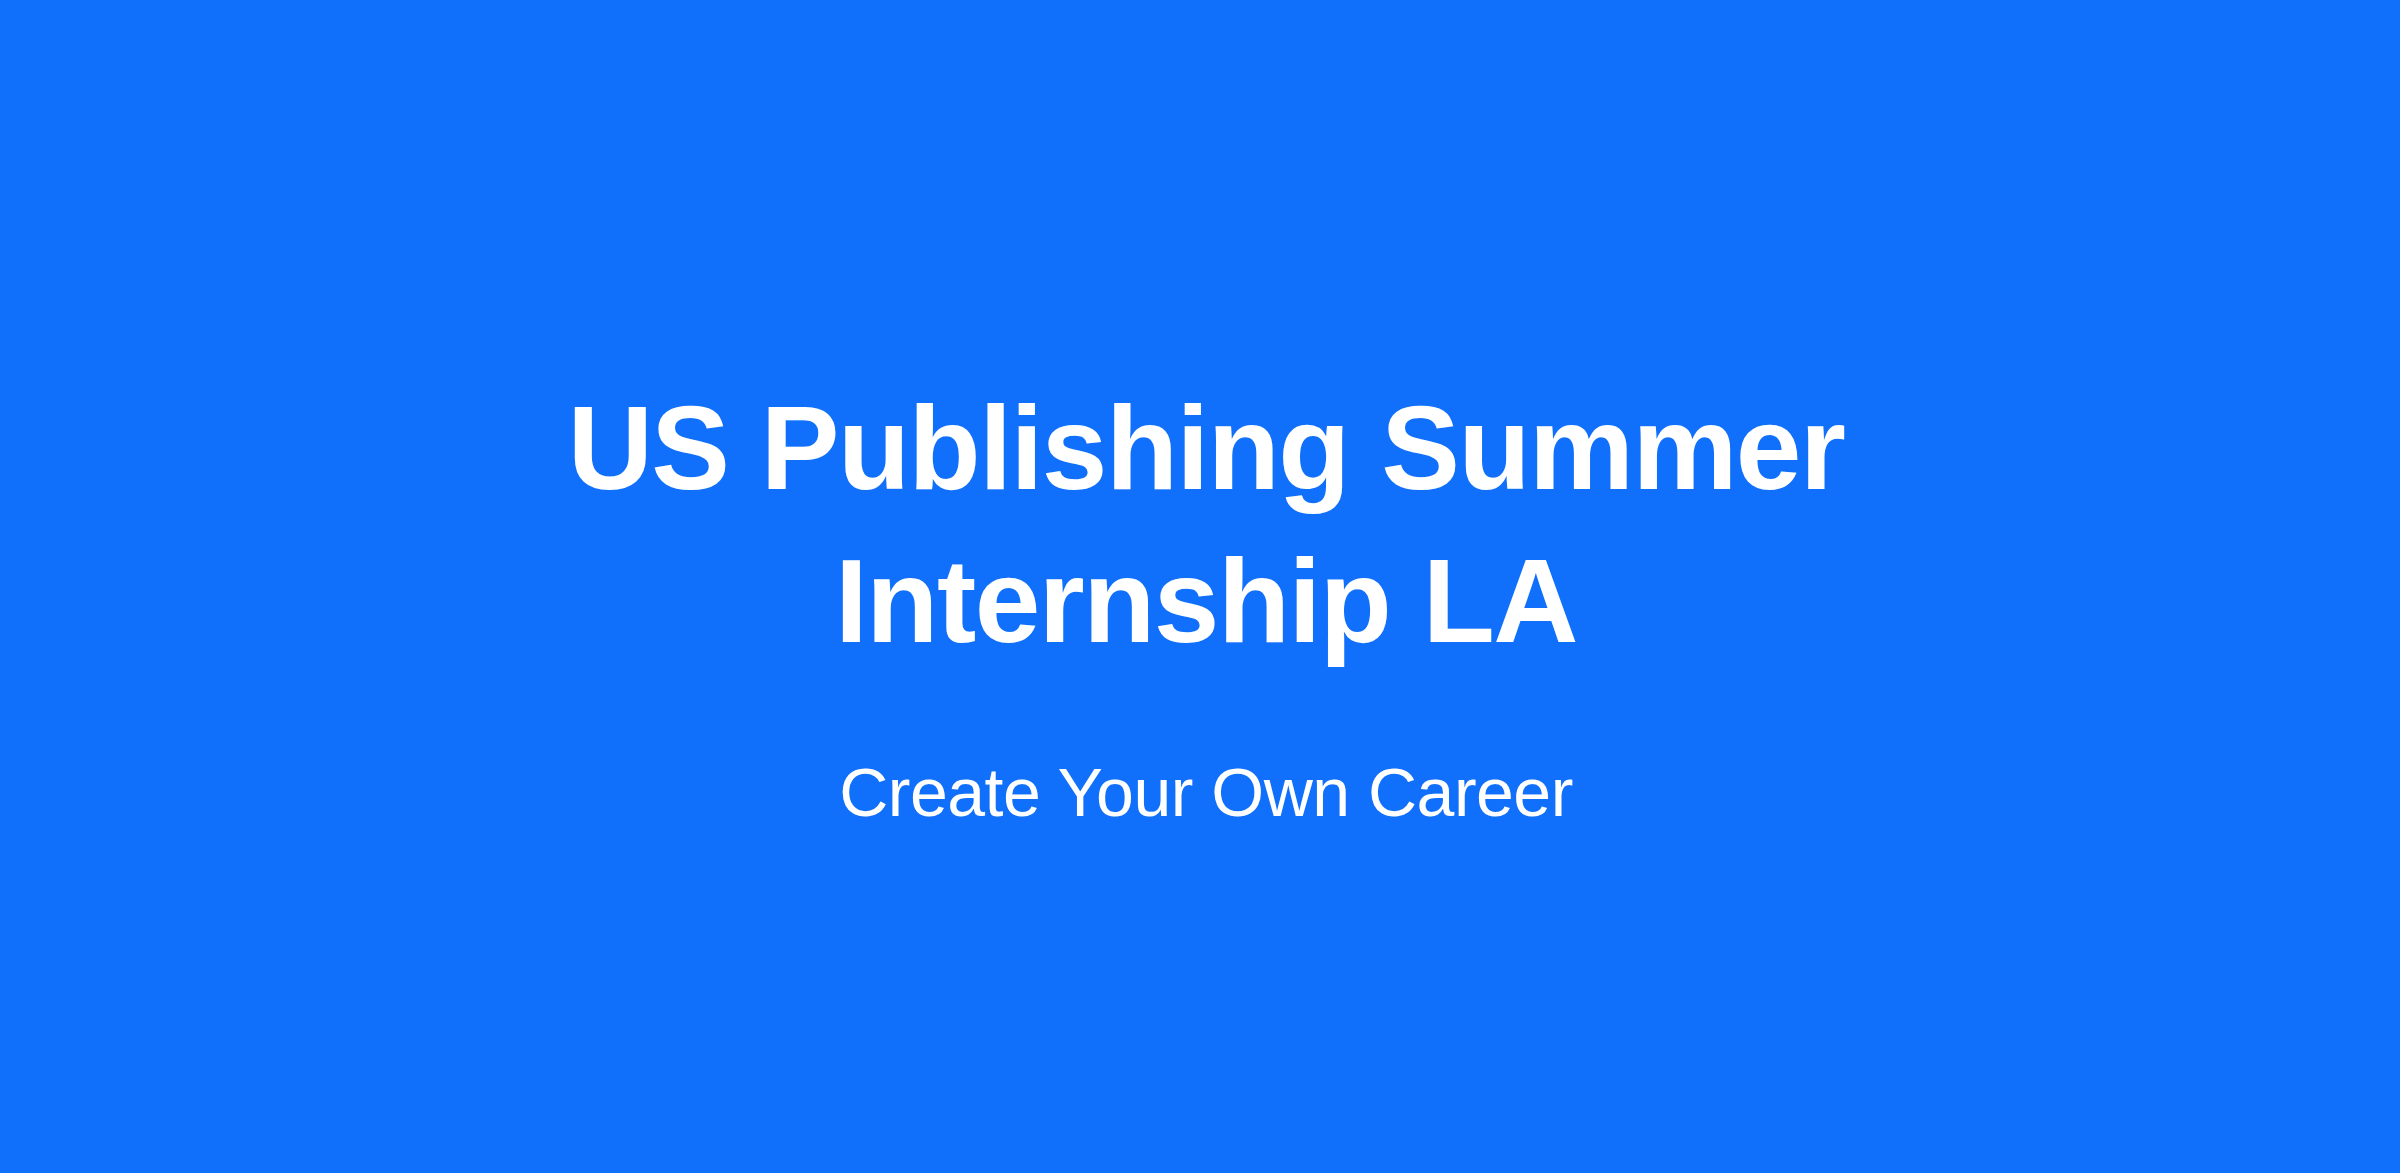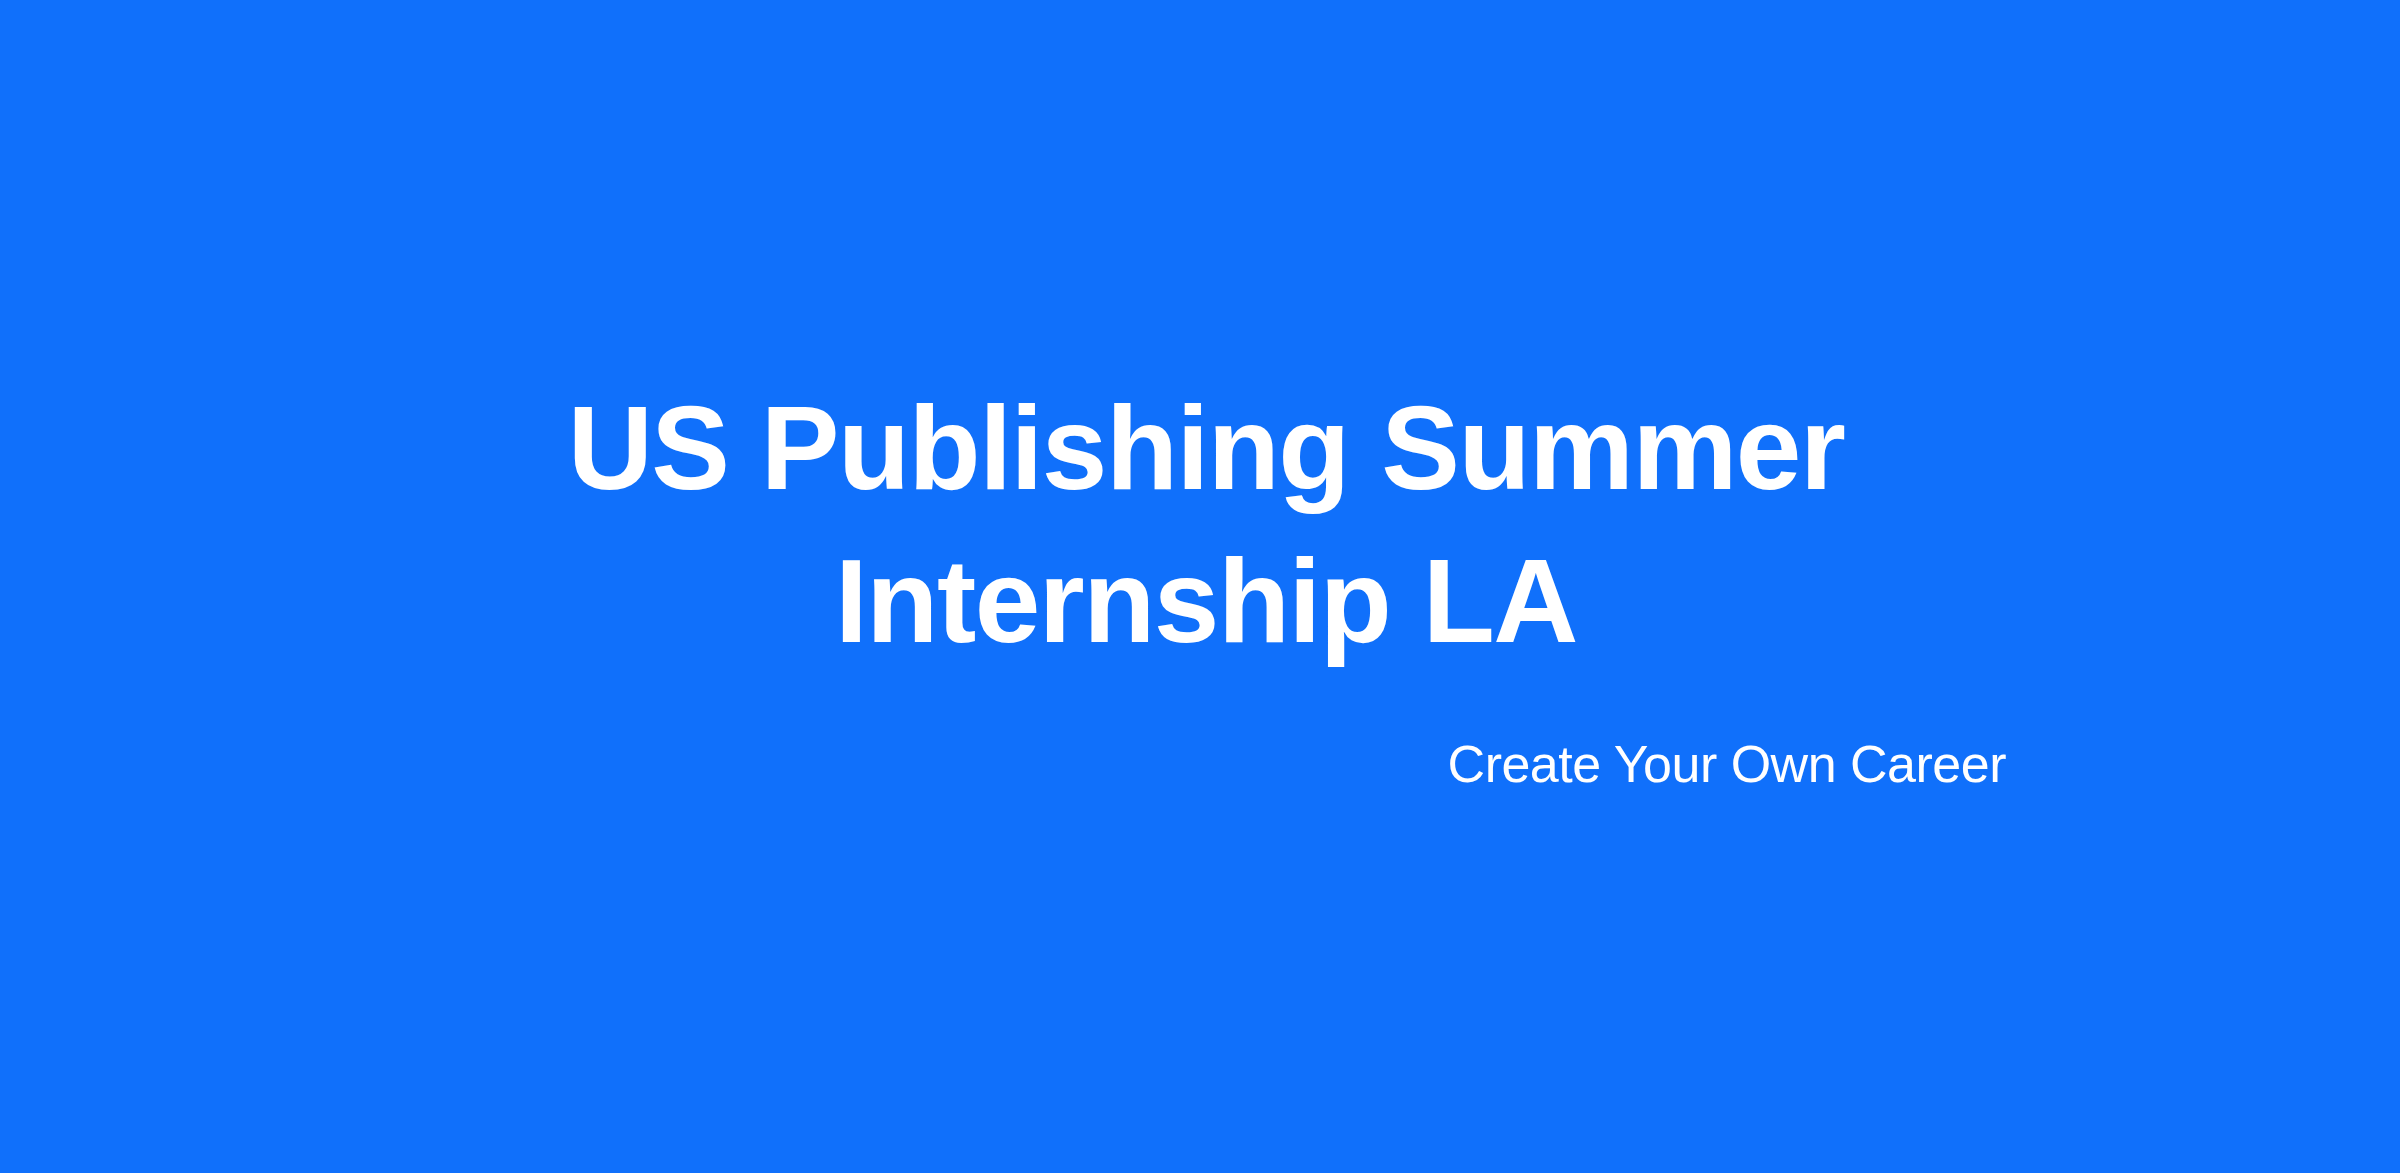--- a/index.html
+++ b/index.html
@@ -29,43 +29,44 @@
   }
 
   .hero-inner {
     position: absolute;
     left: 12px;
     right: 0;
     top: 372px;
     display: flex;
     flex-direction: column;
     align-items: center;
+    gap: 22px;
   }
 
   .hero-title {
     margin: 0;
     width: 1320px;
     text-align: center;
     color: #ffffff;
     font-family: "Liberation Sans", sans-serif;
     font-size: 118px;
     font-weight: 700;
     line-height: 153px;
     letter-spacing: -1.5px;
     word-spacing: 1px;
   }
 
   .hero-subtitle {
-    margin: 10px;
+    margin: 16px;
     padding-top: 28px;
     width: 1600px;
-    text-align: right;
+    text-align: center;
     color: #ffffff;
     font-family: "Liberation Sans", sans-serif;
-    font-size: 52px;
+    font-size: 68px;
     font-weight: 400;
     line-height: 96px;
     letter-spacing: -0.5px;
   }
 </style>
 </head>
 <body>
 
 <div class="hero">
   <div class="hero-inner">

